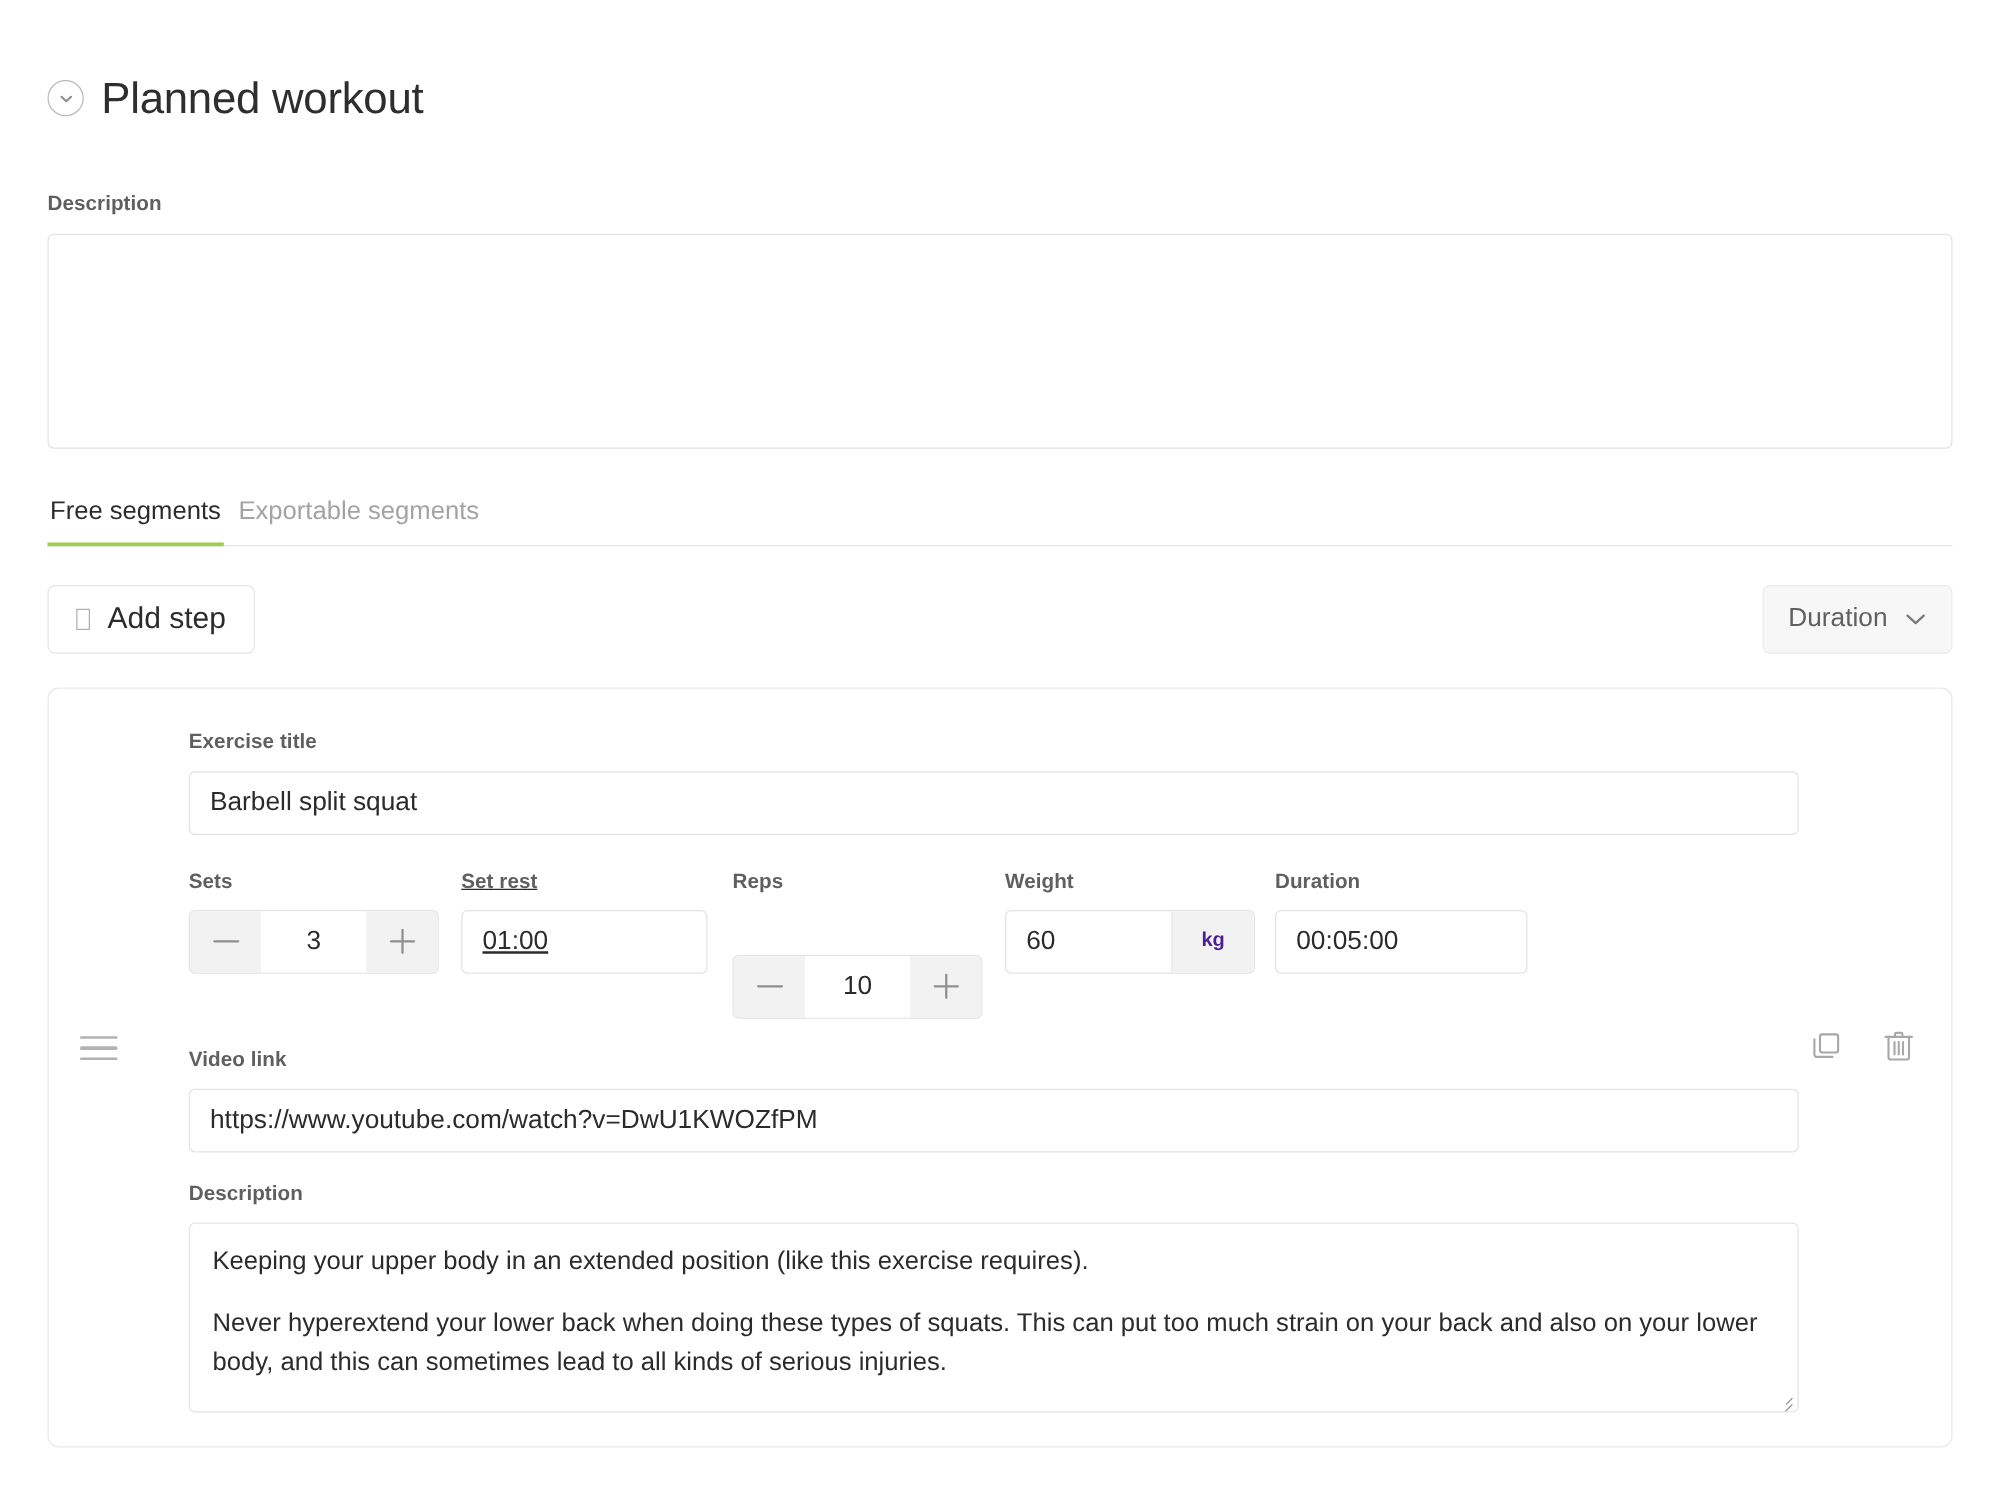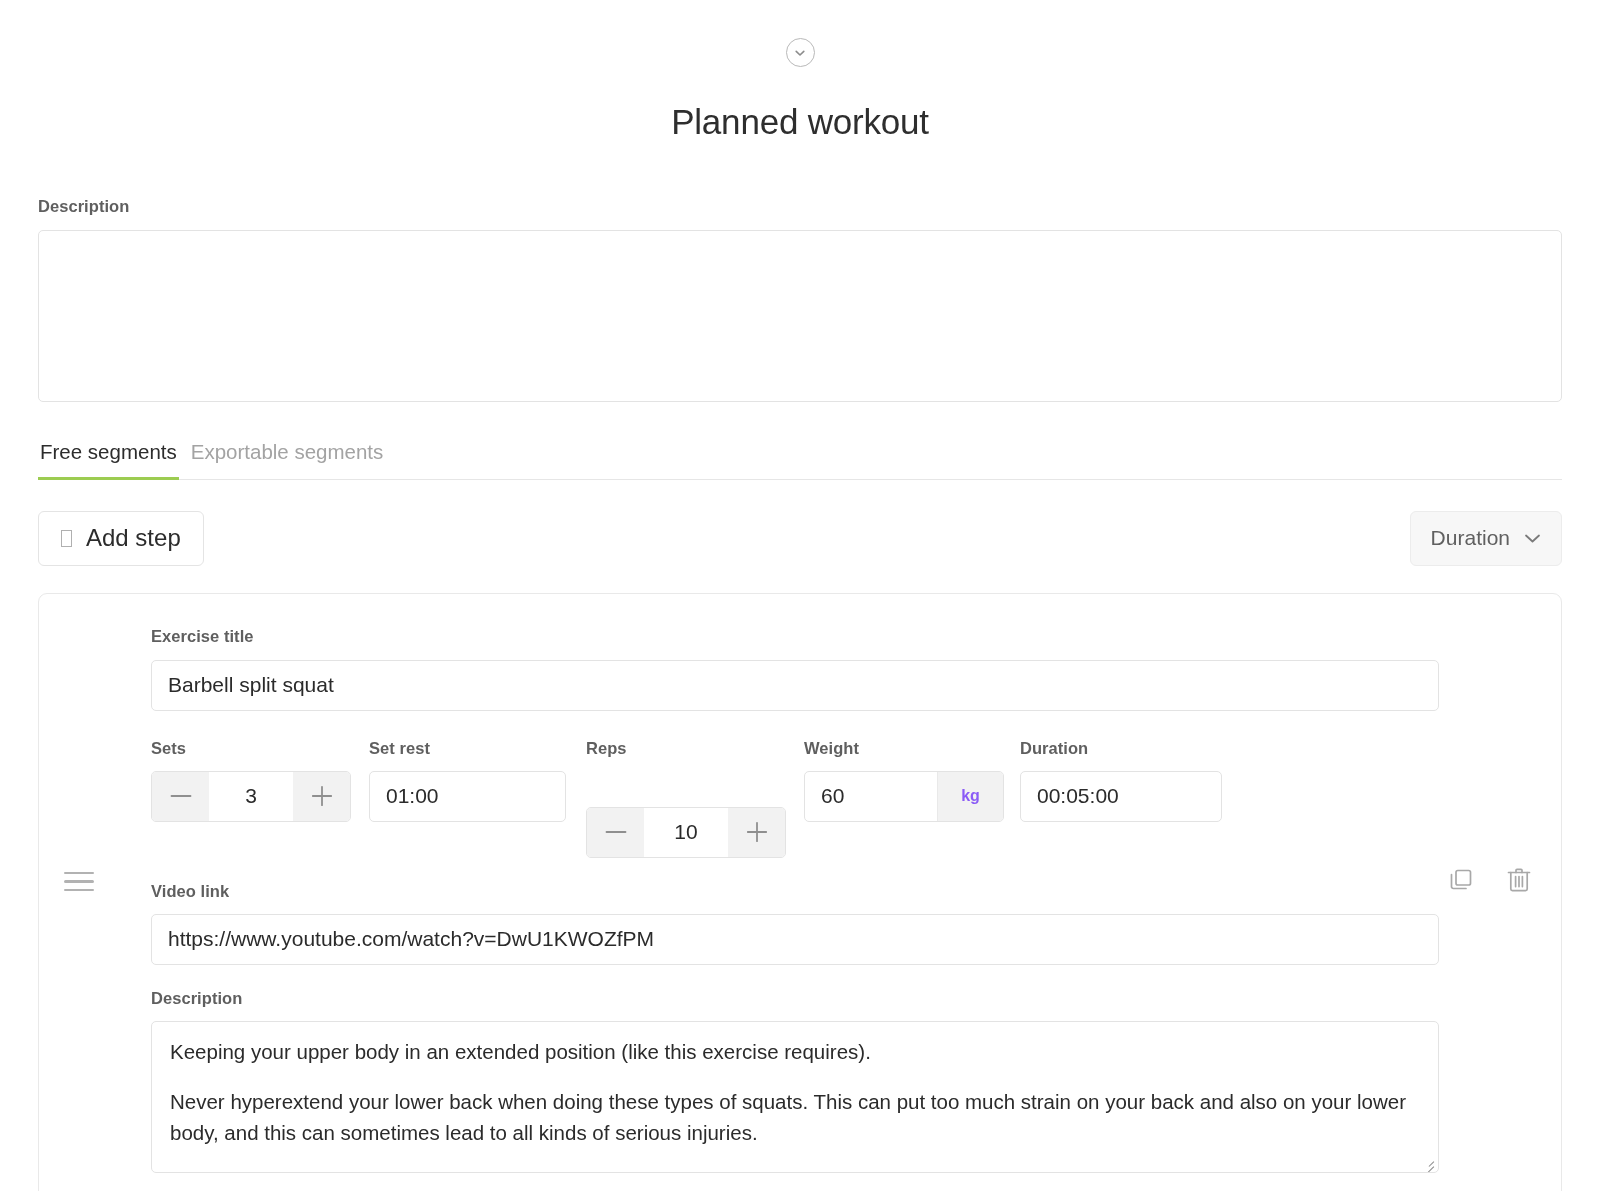--- a/index.html
+++ b/index.html
@@ -21,21 +21,20 @@
     box-sizing: border-box;
     padding: 0 38px;
   }
 
   
   .page-header {
     display: flex;
     align-items: center;
     gap: 14px;
     padding-top: 38px;
-    flex-direction: column;
   }
   .chevron-circle {
     width: 27px;
     height: 27px;
     flex: 0 0 27px;
     border: 1.6px solid #b9b9b9;
     border-radius: 50%;
     display: flex;
     align-items: center;
     justify-content: center;
@@ -203,21 +202,21 @@
   .title-input { width: 1288px; margin-top: 14px; }
 
   
   .metrics {
     display: flex;
     margin-top: 28px;
   }
   .metric { display: flex; flex-direction: column; }
   .metric .field-label { margin-bottom: 13px; }
   .m-sets    { width: 218px; }
-  .m-setrest { width: 217px; }
+  .m-setrest { width: 217px; text-decoration: underline; }
   .m-reps    { width: 218px; gap: 36px; }
   .m-represt { width: 217px; }
   .m-weight  { width: 216px; }
   .m-duration{ width: 202px; }
 
   .stepper {
     display: flex;
     width: 200px;
     height: 51px;
     border: 1px solid #e3e3e3;
@@ -265,21 +264,21 @@
   .suffix-unit {
     width: 65px;
     align-self: stretch;
     background: #f2f2f2;
     border-left: 1px solid #e9e9e9;
     display: flex;
     align-items: center;
     justify-content: center;
     font-size: 16px;
     font-weight: 700;
-    color: #8b5cf6;
+    color: #4c1d95;
   }
   .duration-input { width: 202px; }
 
   
   .sub-block { margin-top: 24px; }
   .sub-block .field-label { display: block; margin-bottom: 13px; }
   .video-input { width: 1288px; }
 
   
   .card-desc-area {

